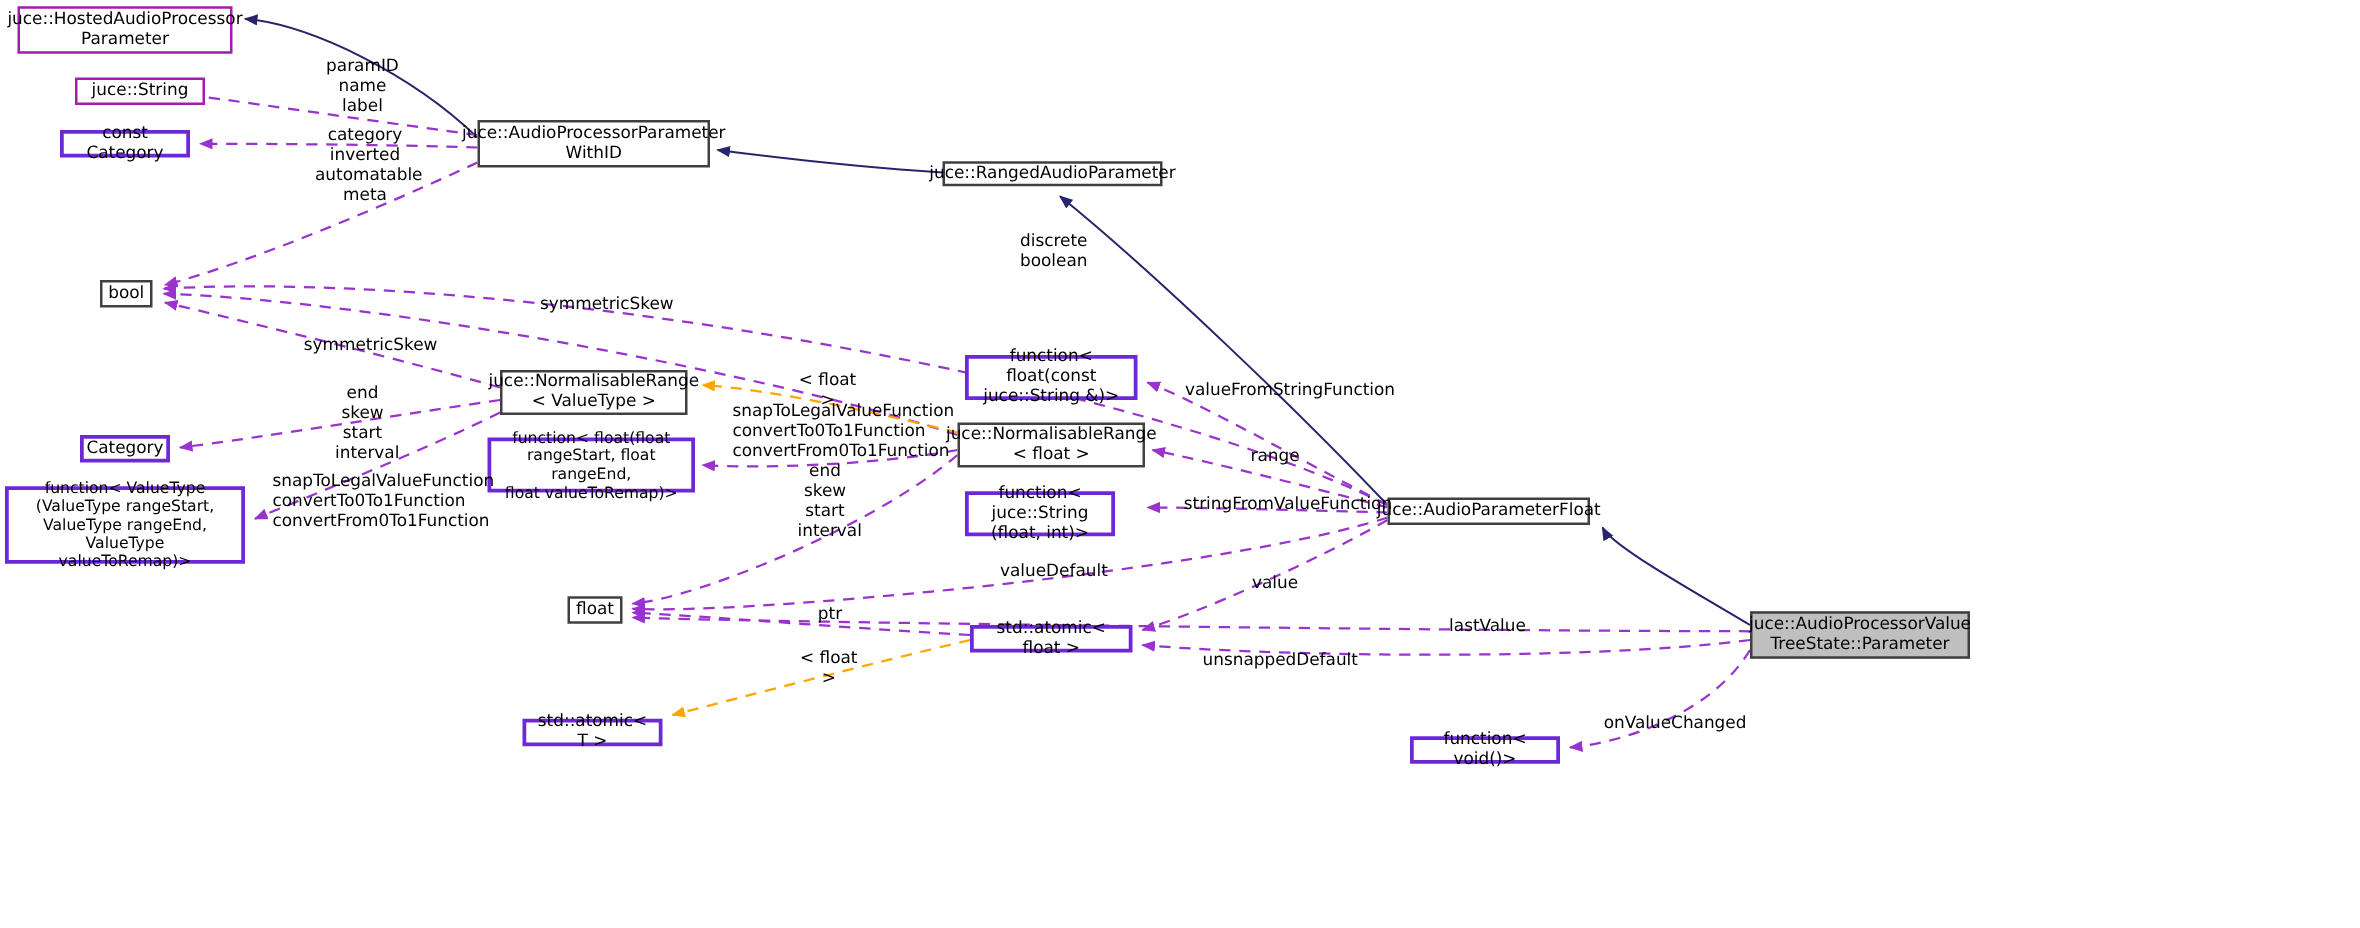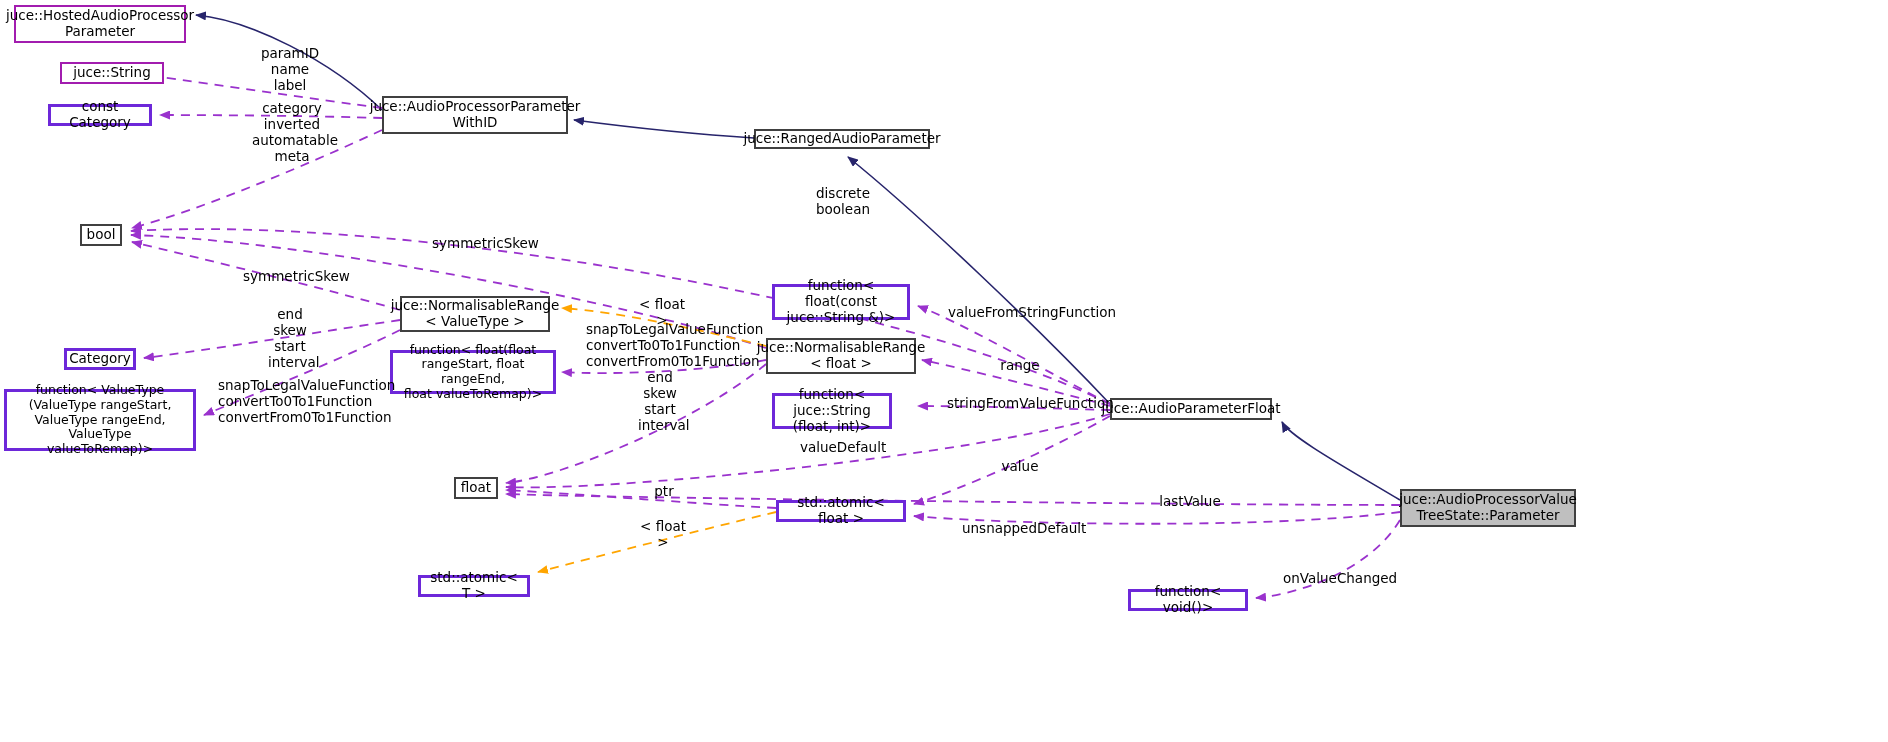--- a/index.html
+++ b/index.html
@@ -168,21 +168,21 @@
   <div class="edge-label" style="left:586px; top:322px; width:150px;">snapToLegalValueFunction
 convertTo0To1Function
 convertFrom0To1Function</div>
   <div class="edge-label" style="left:638px; top:370px; width:44px;">end
 skew
 start
 interval</div>
   <div class="edge-label" style="left:948px; top:305px; width:146px;">valueFromStringFunction</div>
   <div class="edge-label" style="left:1000px;top:358px; width:40px;">range</div>
   <div class="edge-label" style="left:947px; top:396px; width:146px;">stringFromValueFunction</div>
-  <div class="edge-label" style="left:800px; top:440px; width:84px;">valueDefault</div>
+  <div class="edge-label" style="left:800px; top:450px; width:84px;">valueDefault</div>
   <div class="edge-label" style="left:1000px;top:459px; width:40px;">value</div>
   <div class="edge-label" style="left:652px; top:484px; width:24px;">ptr</div>
   <div class="edge-label" style="left:1159px;top:494px; width:62px;">lastValue</div>
   <div class="edge-label" style="left:634px; top:519px; width:58px;">&lt; float &gt;</div>
   <div class="edge-label" style="left:962px; top:521px; width:114px;">unsnappedDefault</div>
   <div class="edge-label" style="left:1283px;top:571px; width:104px;">onValueChanged</div>
 
 </div>
 
 </body></html>

